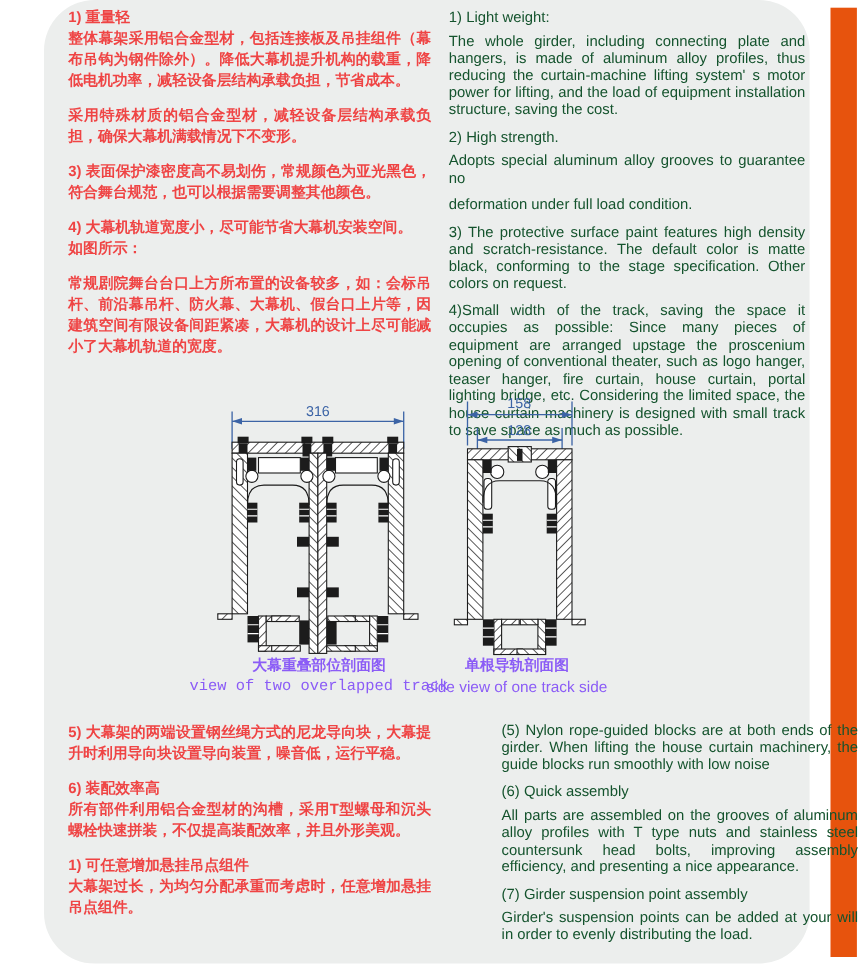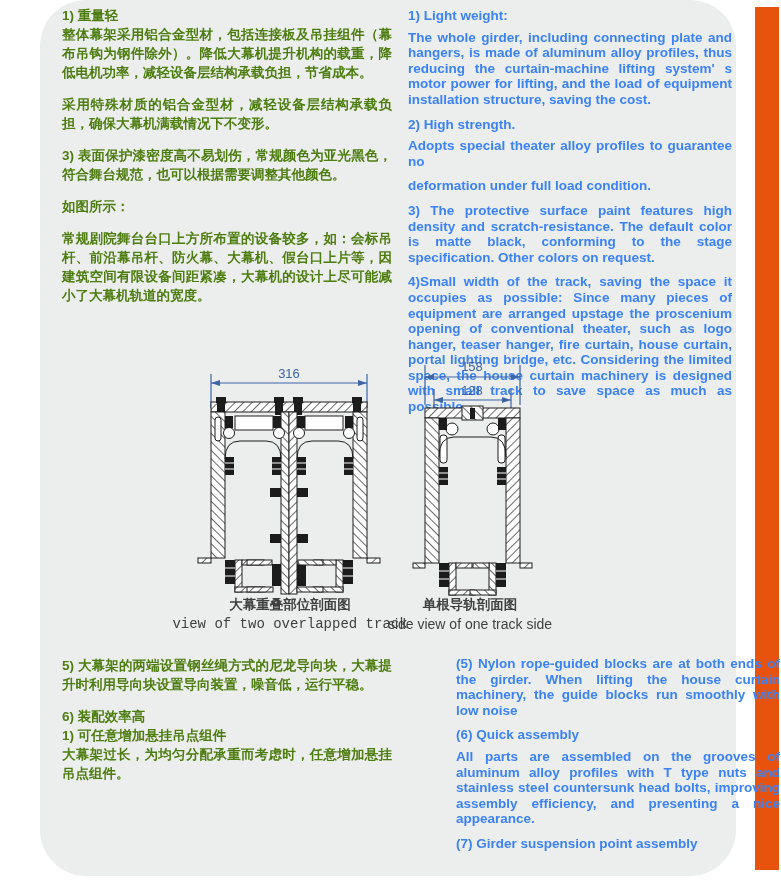--- a/index.html
+++ b/index.html
@@ -8,31 +8,31 @@
   .card{position:absolute;left:40px;top:0;width:696px;height:876px;background:#eceeed;border-radius:46px;}
   .accent-bar{position:absolute;left:755px;top:7px;width:24px;height:863px;background:#e7530d;}
 
   
   .col{position:absolute;}
   .col-zh-top{left:62px;top:6px;width:330px;}
   .col-en-top{left:408px;top:4px;width:324px;}
   .col-zh-bot{left:62px;top:656px;width:330px;}
   .col-en-bot{left:408px;top:656px;width:324px;margin-left:48px;}
 
-  .zh p{margin:0 0 13px 0;font-size:13.5px;line-height:19px;font-weight:600;color:#4d7c0f;
+  .zh p{margin:0 0 13px 0;font-size:13.5px;line-height:19px;font-weight:600;color:#ef4444;
         text-align:justify;}
   .zh p.h{margin-bottom:0;}
-  .en p{margin:0 0 9px 0;font-size:13.5px;line-height:15.6px;color:#3b82f6;text-align:justify;font-weight:bold;}
+  .en p{margin:0 0 9px 0;font-size:13.5px;line-height:15.6px;color:#14532d;text-align:justify;}
   .en p.h{margin:4px 0 6px 0;text-align:left;}
 
   
   .figure{position:absolute;}
   .fig-left{left:190px;top:362px;width:200px;height:245px;}
   .fig-right{left:412px;top:357px;width:130px;height:250px;}
-  .caption{position:absolute;text-align:center;color:#404040;}
+  .caption{position:absolute;text-align:center;color:#8b5cf6;}
   .cap-zh{font-size:13.5px;font-weight:600;}
   .cap-en{font-size:14px;}
   .cap-zh-left{left:155px;top:596px;width:270px;}
   .cap-en-left{left:155px;top:616px;width:270px;font-family:Liberation Mono, monospace;}
   .cap-zh-right{left:355px;top:596px;width:230px;}
   .cap-en-right{left:355px;top:616px;width:230px;}
 
   svg .ln{stroke:#1c1c1c;stroke-width:1;fill:none;}
   svg .hatch1{fill:url(#ha);stroke:#1c1c1c;stroke-width:1;}
   svg .hatch2{fill:url(#hb);stroke:#1c1c1c;stroke-width:1;}
@@ -47,29 +47,30 @@
 
 <div class="page">
   <div class="card"></div>
   <div class="accent-bar"></div>
 
   <div class="col col-zh-top zh">
     <p class="h">1) 重量轻</p>
     <p>整体幕架采用铝合金型材，包括连接板及吊挂组件（幕布吊钩为钢件除外）。降低大幕机提升机构的载重，降低电机功率，减轻设备层结构承载负担，节省成本。</p>
     <p>采用特殊材质的铝合金型材，减轻设备层结构承载负担，确保大幕机满载情况下不变形。</p>
     <p>3) 表面保护漆密度高不易划伤，常规颜色为亚光黑色，符合舞台规范，也可以根据需要调整其他颜色。</p>
+    <p class="h">4) 大幕机轨道宽度小，尽可能节省大幕机安装空间。</p>
     <p>如图所示：</p>
     <p>常规剧院舞台台口上方所布置的设备较多，如：会标吊杆、前沿幕吊杆、防火幕、大幕机、假台口上片等，因建筑空间有限设备间距紧凑，大幕机的设计上尽可能减小了大幕机轨道的宽度。</p>
   </div>
 
   <div class="col col-en-top en">
     <p class="h">1) Light weight:</p>
     <p>The whole girder, including connecting plate and hangers, is made of aluminum alloy profiles, thus reducing the curtain-machine lifting system' s motor power for lifting, and the load of equipment installation structure, saving the cost.</p>
     <p class="h">2) High strength.</p>
-    <p>Adopts special theater alloy profiles to guarantee no</p>
+    <p>Adopts special aluminum alloy grooves to guarantee no</p>
     <p>deformation under full load condition.</p>
     <p>3) The protective surface paint features high density and scratch-resistance. The default color is matte black, conforming to the stage specification. Other colors on request.</p>
     <p>4)Small width of the track, saving the space it occupies as possible: Since many pieces of equipment are arranged upstage the proscenium opening of conventional theater, such as logo hanger, teaser hanger, fire curtain, house curtain, portal lighting bridge, etc. Considering the limited space, the house curtain machinery is designed with small track to save space as much as possible.</p>
   </div>
 
   <div class="figure fig-left">
     <svg width="200" height="245" viewBox="0 0 200 245">
       <defs>
         <pattern id="ha" width="6" height="6" patternUnits="userSpaceOnUse" patternTransform="rotate(45)">
           <rect width="6" height="6" fill="#ffffff"></rect>
@@ -242,23 +243,25 @@
   </div>
 
   <div class="caption cap-zh cap-zh-left">大幕重叠部位剖面图</div>
   <div class="caption cap-en cap-en-left">view of two overlapped track</div>
   <div class="caption cap-zh cap-zh-right">单根导轨剖面图</div>
   <div class="caption cap-en cap-en-right">side view of one track side</div>
 
   <div class="col col-zh-bot zh">
     <p>5) 大幕架的两端设置钢丝绳方式的尼龙导向块，大幕提升时利用导向块设置导向装置，噪音低，运行平稳。</p>
     <p class="h">6) 装配效率高</p>
+    <p>所有部件利用铝合金型材的沟槽，采用T型螺母和沉头螺栓快速拼装，不仅提高装配效率，并且外形美观。</p>
     <p class="h">1) 可任意增加悬挂吊点组件</p>
     <p>大幕架过长，为均匀分配承重而考虑时，任意增加悬挂吊点组件。</p>
   </div>
 
   <div class="col col-en-bot en">
     <p>(5) Nylon rope-guided blocks are at both ends of the girder. When lifting the house curtain machinery, the guide blocks run smoothly with low noise</p>
     <p class="h">(6) Quick assembly</p>
     <p>All parts are assembled on the grooves of aluminum alloy profiles with T type nuts and stainless steel countersunk head bolts, improving assembly efficiency, and presenting a nice appearance.</p>
     <p class="h">(7) Girder suspension point assembly</p>
+    <p>Girder's suspension points can be added at your will in order to evenly distributing the load.</p>
   </div>
 </div>
 
 </body></html>

